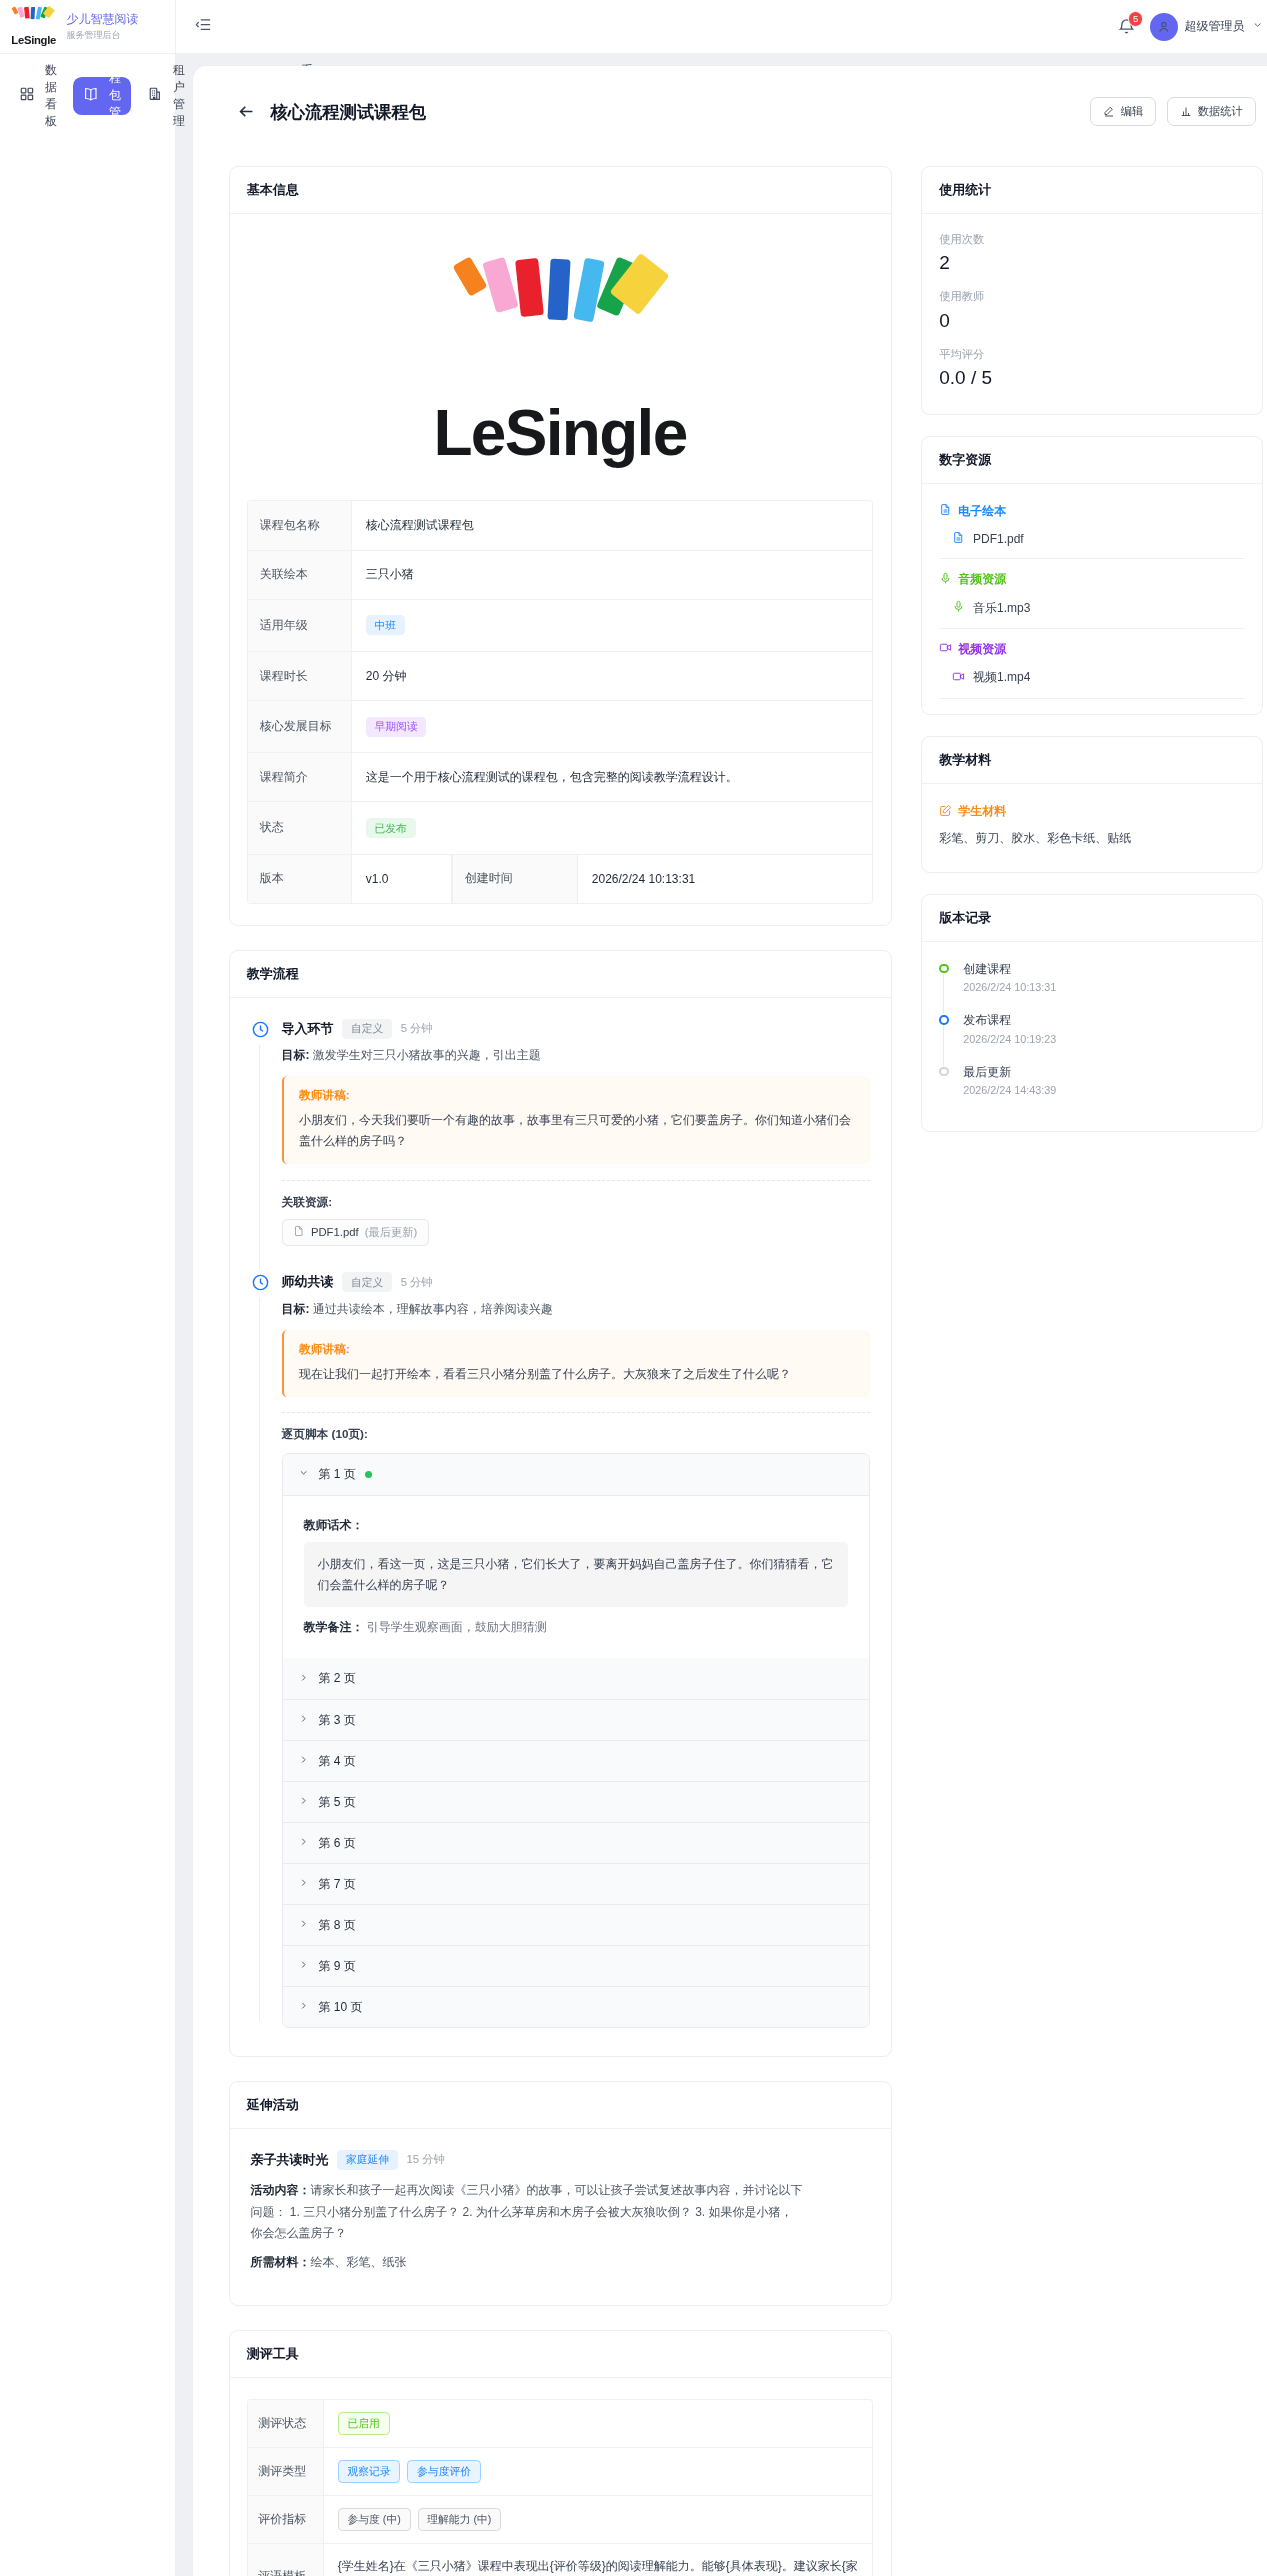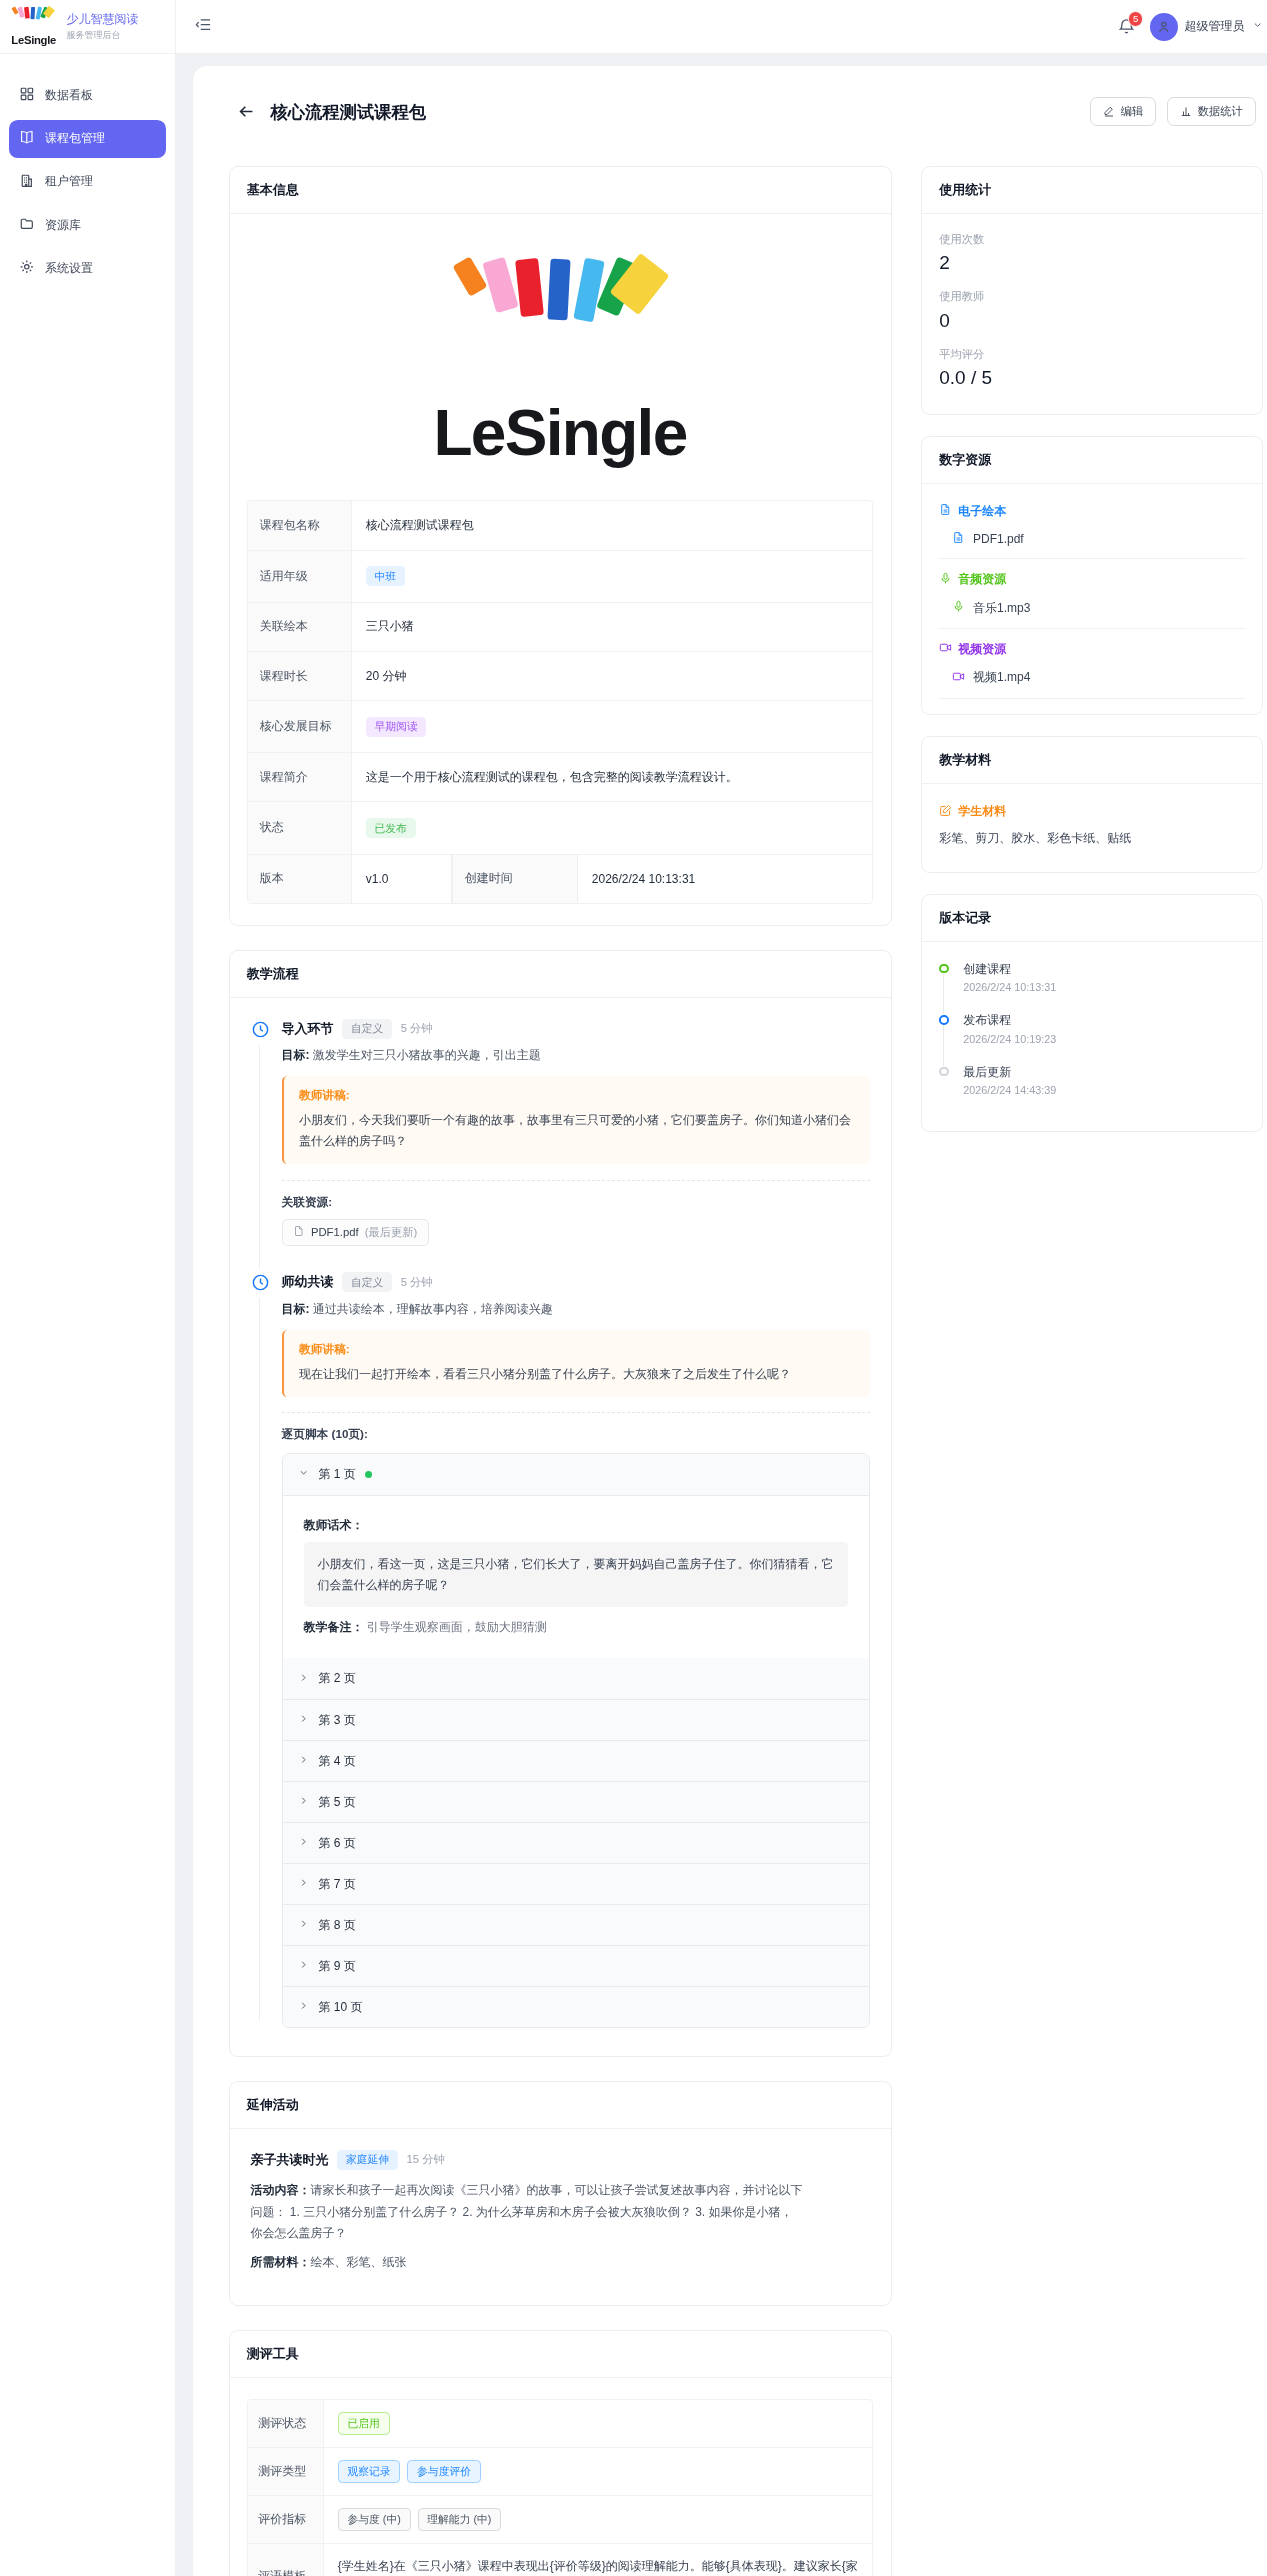--- a/index.html
+++ b/index.html
@@ -21,21 +21,21 @@
   .lb5 { left:119px; top:61; width:20px; height:62px; background:#45b8ef; transform:rotate(11deg); }
   .lb6 { left:146px; top:43; width:24px; height:55px; background:#16a34a; transform:rotate(23deg); }
   .lb7 { left:161px; top:-2; width:37px; height:50px; background:#f6d33c; transform:rotate(38deg); border-radius:7px; }
   .mini-scale { width:41px; height:26px; overflow:visible; }
   .mini-scale .logo-bars { transform:scale(0.2); transform-origin:0 0; }
   .logo-word-mini { font-size:11.3px; font-weight:700; color:#16181d; letter-spacing:-0.3px; margin-top:0.9px; }
   .logo-titles { display:flex; flex-direction:column; gap:1.7px; }
   .app-name { color:#6366f1; font-weight:400; font-size:12px; }
   .app-sub { color:#9ca3af; font-size:9px; }
 
-  .menu { padding:22.5px 8.7px 0 8.7px; display:flex; flex-direction:column; gap:5.2px; }
+  .menu { padding:22.5px 8.7px 0 8.7px; display:flex; flex-direction:row; gap:5.2px; }
   .menu-item { height:38px; display:flex; align-items:center; gap:10.4px; padding:0 10.4px; border-radius:8.7px; color:#3f4759; cursor:pointer; }
   .menu-item svg { width:15.6px; height:15.6px; stroke:#3f4759; }
   .menu-item.active { background:#6366f1; color:#fff; }
   .menu-item.active svg { stroke:#fff; }
   .menu-label { font-size:12px; }
 
   
   .right-side { flex:1; display:flex; flex-direction:column; }
   .topbar { height:54px; background:#fff; border-bottom:0.9px solid #f0f0f0; display:flex; align-items:center; padding:0 22.5px 0 19px; }
   .topbar svg { stroke:#4a5568; }
@@ -301,28 +301,28 @@
                     <span class="lb7"></span>
                   </div>
                 <div class="logo-word-big">LeSingle</div>
               </div>
               <div class="info-table">
                 <div class="it-row">
                   <div class="it-label">课程包名称</div>
                   <div class="it-value">核心流程测试课程包</div>
                 </div>
                 <div class="it-row">
+                  <div class="it-label">关联绘本</div>
+                  <div class="it-value">三只小猪</div>
+                </div>
+                <div class="it-row">
                   <div class="it-label">适用年级</div>
                   <div class="it-value">
                       <span class="pill pill-blue">中班</span>
                     </div>
-                </div>
-                <div class="it-row">
-                  <div class="it-label">关联绘本</div>
-                  <div class="it-value">三只小猪</div>
                 </div>
                 <div class="it-row">
                   <div class="it-label">课程时长</div>
                   <div class="it-value">20 分钟</div>
                 </div>
                 <div class="it-row">
                   <div class="it-label">核心发展目标</div>
                   <div class="it-value">
                       <span class="pill pill-purple">早期阅读</span>
                     </div>

